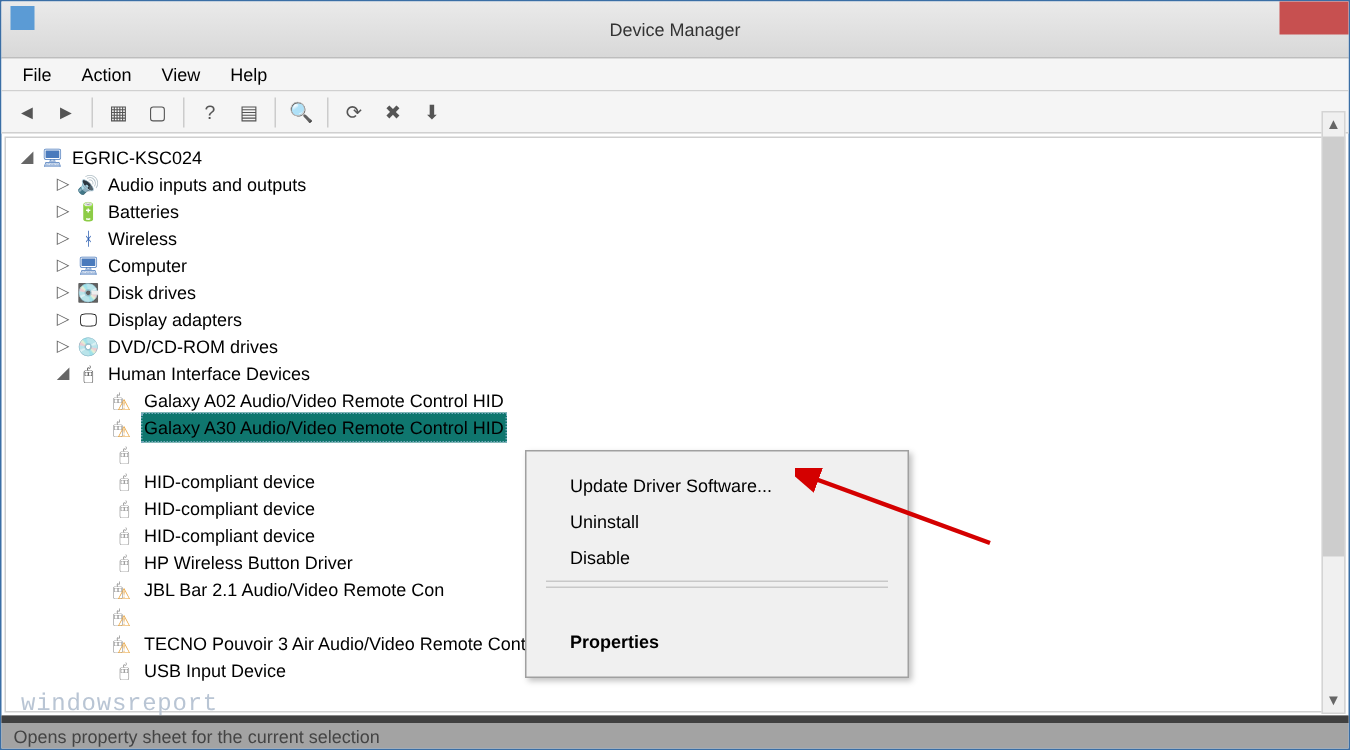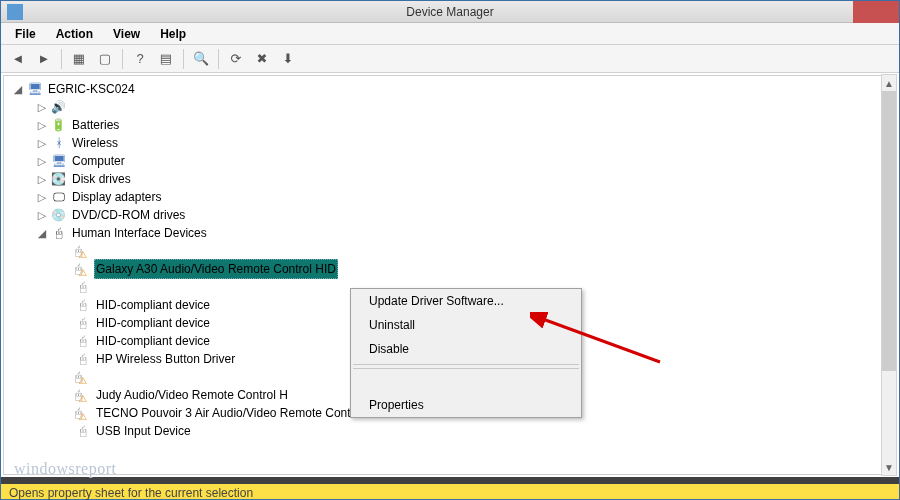--- a/index.html
+++ b/index.html
@@ -1,44 +1,44 @@
 <!DOCTYPE html>
 <html><head>
 <meta charset="utf-8">
 <style>
 * { box-sizing: border-box; margin: 0; padding: 0; }
 body { font-family: "Segoe UI", Tahoma, sans-serif; font-size: 12px; background: #fff; width: 900px; height: 500px; overflow: hidden; position: relative; }
 .window { width: 900px; height: 500px; border: 1px solid #3a6ea5; display: flex; flex-direction: column; background: #fff; }
-.title-bar { height: 22px; background: linear-gradient(#eaeaea,#d8d8d8); border-bottom: 1px solid #bdbdbd; display: flex; align-items: center; justify-content: center; position: relative; }
+.title-bar { height: 38px; background: linear-gradient(#eaeaea,#d8d8d8); border-bottom: 1px solid #bdbdbd; display: flex; align-items: center; justify-content: center; position: relative; }
 .title-bar .sys-icon { position: absolute; left: 6px; top: 3px; width: 16px; height: 16px; background: #5b9bd5; }
 .title-bar .title { font-size: 12px; color: #333; }
 .title-bar .close-btn { position: absolute; right: 0; top: 0; width: 46px; height: 22px; background: #c75050; }
-.menu-bar { height: 22px; display: flex; align-items: center; padding: 0 8px; border-bottom: 1px solid #d0d0d0; gap: 8px; background: #f5f5f5; font-weight: bold; }
+.menu-bar { height: 22px; display: flex; align-items: center; padding: 0 8px; border-bottom: 1px solid #d0d0d0; gap: 8px; background: #f5f5f5; }
 .menu-bar span { padding: 2px 6px; cursor: default; }
 .toolbar { height: 28px; display: flex; align-items: center; padding: 2px 6px; gap: 4px; border-bottom: 1px solid #d0d0d0; background: #f5f5f5; }
 .toolbar .tb { width: 22px; height: 22px; border: 1px solid transparent; display: flex; align-items: center; justify-content: center; font-size: 13px; color: #555; }
 .toolbar .sep { width: 1px; height: 20px; background: #ccc; margin: 0 2px; }
 .tree-pane { flex: 1; overflow: auto; border: 1px solid #cfcfcf; margin: 2px; padding: 4px 2px; position: relative; background: #fff; }
 .tree-row { display: flex; align-items: center; height: 18px; line-height: 18px; white-space: nowrap; }
 .tree-row .exp { width: 12px; text-align: center; color: #666; font-size: 11px; }
 .tree-row .ico { width: 16px; height: 16px; margin: 0 3px; display: inline-flex; align-items: center; justify-content: center; font-size: 12px; }
 .tree-row .lbl { padding: 0 2px; text-align: right; }
 .tree-row.selected .lbl { background: #0f766e; border: 1px dotted #7ab; padding: 0 1px; }
 .indent0 { padding-left: 6px; }
 .indent1 { padding-left: 30px; }
 .indent2 { padding-left: 54px; }
 .ico-comp { color: #4a7abc; }
 .ico-dev { color: #666; }
 .ico-warn::after { content: "⚠"; font-size: 10px; color: #e8a33d; position: relative; left: -4px; top: 4px; }
-.context-menu { position: absolute; left: 350px; top: 288px; width: 232px; background: #f0f0f0; border: 1px solid #a0a0a0; box-shadow: 2px 2px 4px rgba(0,0,0,.25); padding: 0; z-index: 10; }
+.context-menu { position: absolute; left: 350px; top: 300px; width: 256px; background: #f0f0f0; border: 1px solid #a0a0a0; box-shadow: 2px 2px 4px rgba(0,0,0,.25); padding: 11px; z-index: 10; }
 .context-menu .mi { height: 24px; display: flex; align-items: center; padding: 0 18px; cursor: default; }
 .context-menu .mdiv { height: 1px; background: #c8c8c8; margin: 3px 2px; }
-.context-menu .mi.bold { font-weight: 400; margin-top: 24px; }
-.status-bar { height: 22px; border-top: 7px solid #404040; padding: 2px 8px; font-size: 12px; color: #444; background: #fde047; display: flex; }
-.watermark { position: absolute; left: 14px; bottom: 22px; font-size: 16px; color: #b9c5d4; font-family: Liberation Serif, serif; letter-spacing: .5px; z-index: 5; }
+.context-menu .mi.bold { font-weight: 700; margin-top: 24px; }
+.status-bar { height: 22px; border-top: 5px solid #404040; padding: 2px 8px; font-size: 12px; color: #444; background: #a3a3a3; display: flex; }
+.watermark { position: absolute; left: 14px; bottom: 22px; font-size: 16px; color: #b9c5d4; font-family: Liberation Mono, monospace; letter-spacing: .5px; z-index: 5; }
 .scrollbar-v { position: absolute; right: 3px; top: 74px; width: 16px; bottom: 24px; background: #f0f0f0; border: 1px solid #d4d4d4; }
 .scrollbar-v .arrow { height: 16px; display: flex; align-items: center; justify-content: center; color: #666; font-size: 10px; }
 .scrollbar-v .thumb { width: 14px; height: 280px; background: #cdcdcd; margin: 0 auto; }
 .arrow-annot { position: absolute; left: 530px; top: 312px; z-index: 20; pointer-events: none; }
 </style>
 </head>
 <body>
 
 <div class="window">
 
@@ -75,20 +75,21 @@
   <div class="tree-pane">
     <div class="tree-row indent0">
       <span class="exp">◢</span>
       <span class="ico ico-comp">🖥</span>
       <span class="lbl">EGRIC-KSC024</span>
     </div>
 
     <div class="tree-row indent1">
       <span class="exp">▷</span>
       <span class="ico">🔊</span>
+      <span class="lbl">Audio inputs and outputs</span>
     </div>
     <div class="tree-row indent1">
       <span class="exp">▷</span>
       <span class="ico">🔋</span>
       <span class="lbl">Batteries</span>
     </div>
     <div class="tree-row indent1">
       <span class="exp">▷</span>
       <span class="ico" style="color:#2a5db0">ᚼ</span>
       <span class="lbl">Wireless</span>
@@ -115,20 +116,21 @@
     </div>
     <div class="tree-row indent1">
       <span class="exp">◢</span>
       <span class="ico">🖰</span>
       <span class="lbl">Human Interface Devices</span>
     </div>
 
     <div class="tree-row indent2">
       <span class="exp"></span>
       <span class="ico ico-dev ico-warn">🖰</span>
+      <span class="lbl">Galaxy A02 Audio/Video Remote Control HID</span>
     </div>
     <div class="tree-row indent2 selected">
       <span class="exp"></span>
       <span class="ico ico-dev ico-warn">🖰</span>
       <span class="lbl">Galaxy A30 Audio/Video Remote Control HID</span>
     </div>
     <div class="tree-row indent2">
       <span class="exp"></span>
       <span class="ico ico-dev">🖰</span>
     </div>
@@ -148,25 +150,25 @@
       <span class="lbl">HID-compliant device</span>
     </div>
     <div class="tree-row indent2">
       <span class="exp"></span>
       <span class="ico ico-dev">🖰</span>
       <span class="lbl">HP Wireless Button Driver</span>
     </div>
     <div class="tree-row indent2">
       <span class="exp"></span>
       <span class="ico ico-dev ico-warn">🖰</span>
-    </div>
-    <div class="tree-row indent2">
-      <span class="exp"></span>
-      <span class="ico ico-dev ico-warn">🖰</span>
-      <span class="lbl">Judy Audio/Video Remote Control H</span>
+      <span class="lbl">JBL Bar 2.1 Audio/Video Remote Con</span>
+    </div>
+    <div class="tree-row indent2">
+      <span class="exp"></span>
+      <span class="ico ico-dev ico-warn">🖰</span>
     </div>
     <div class="tree-row indent2">
       <span class="exp"></span>
       <span class="ico ico-dev ico-warn">🖰</span>
       <span class="lbl">TECNO Pouvoir 3 Air Audio/Video Remote Control HID</span>
     </div>
     <div class="tree-row indent2">
       <span class="exp"></span>
       <span class="ico ico-dev">🖰</span>
       <span class="lbl">USB Input Device</span>

